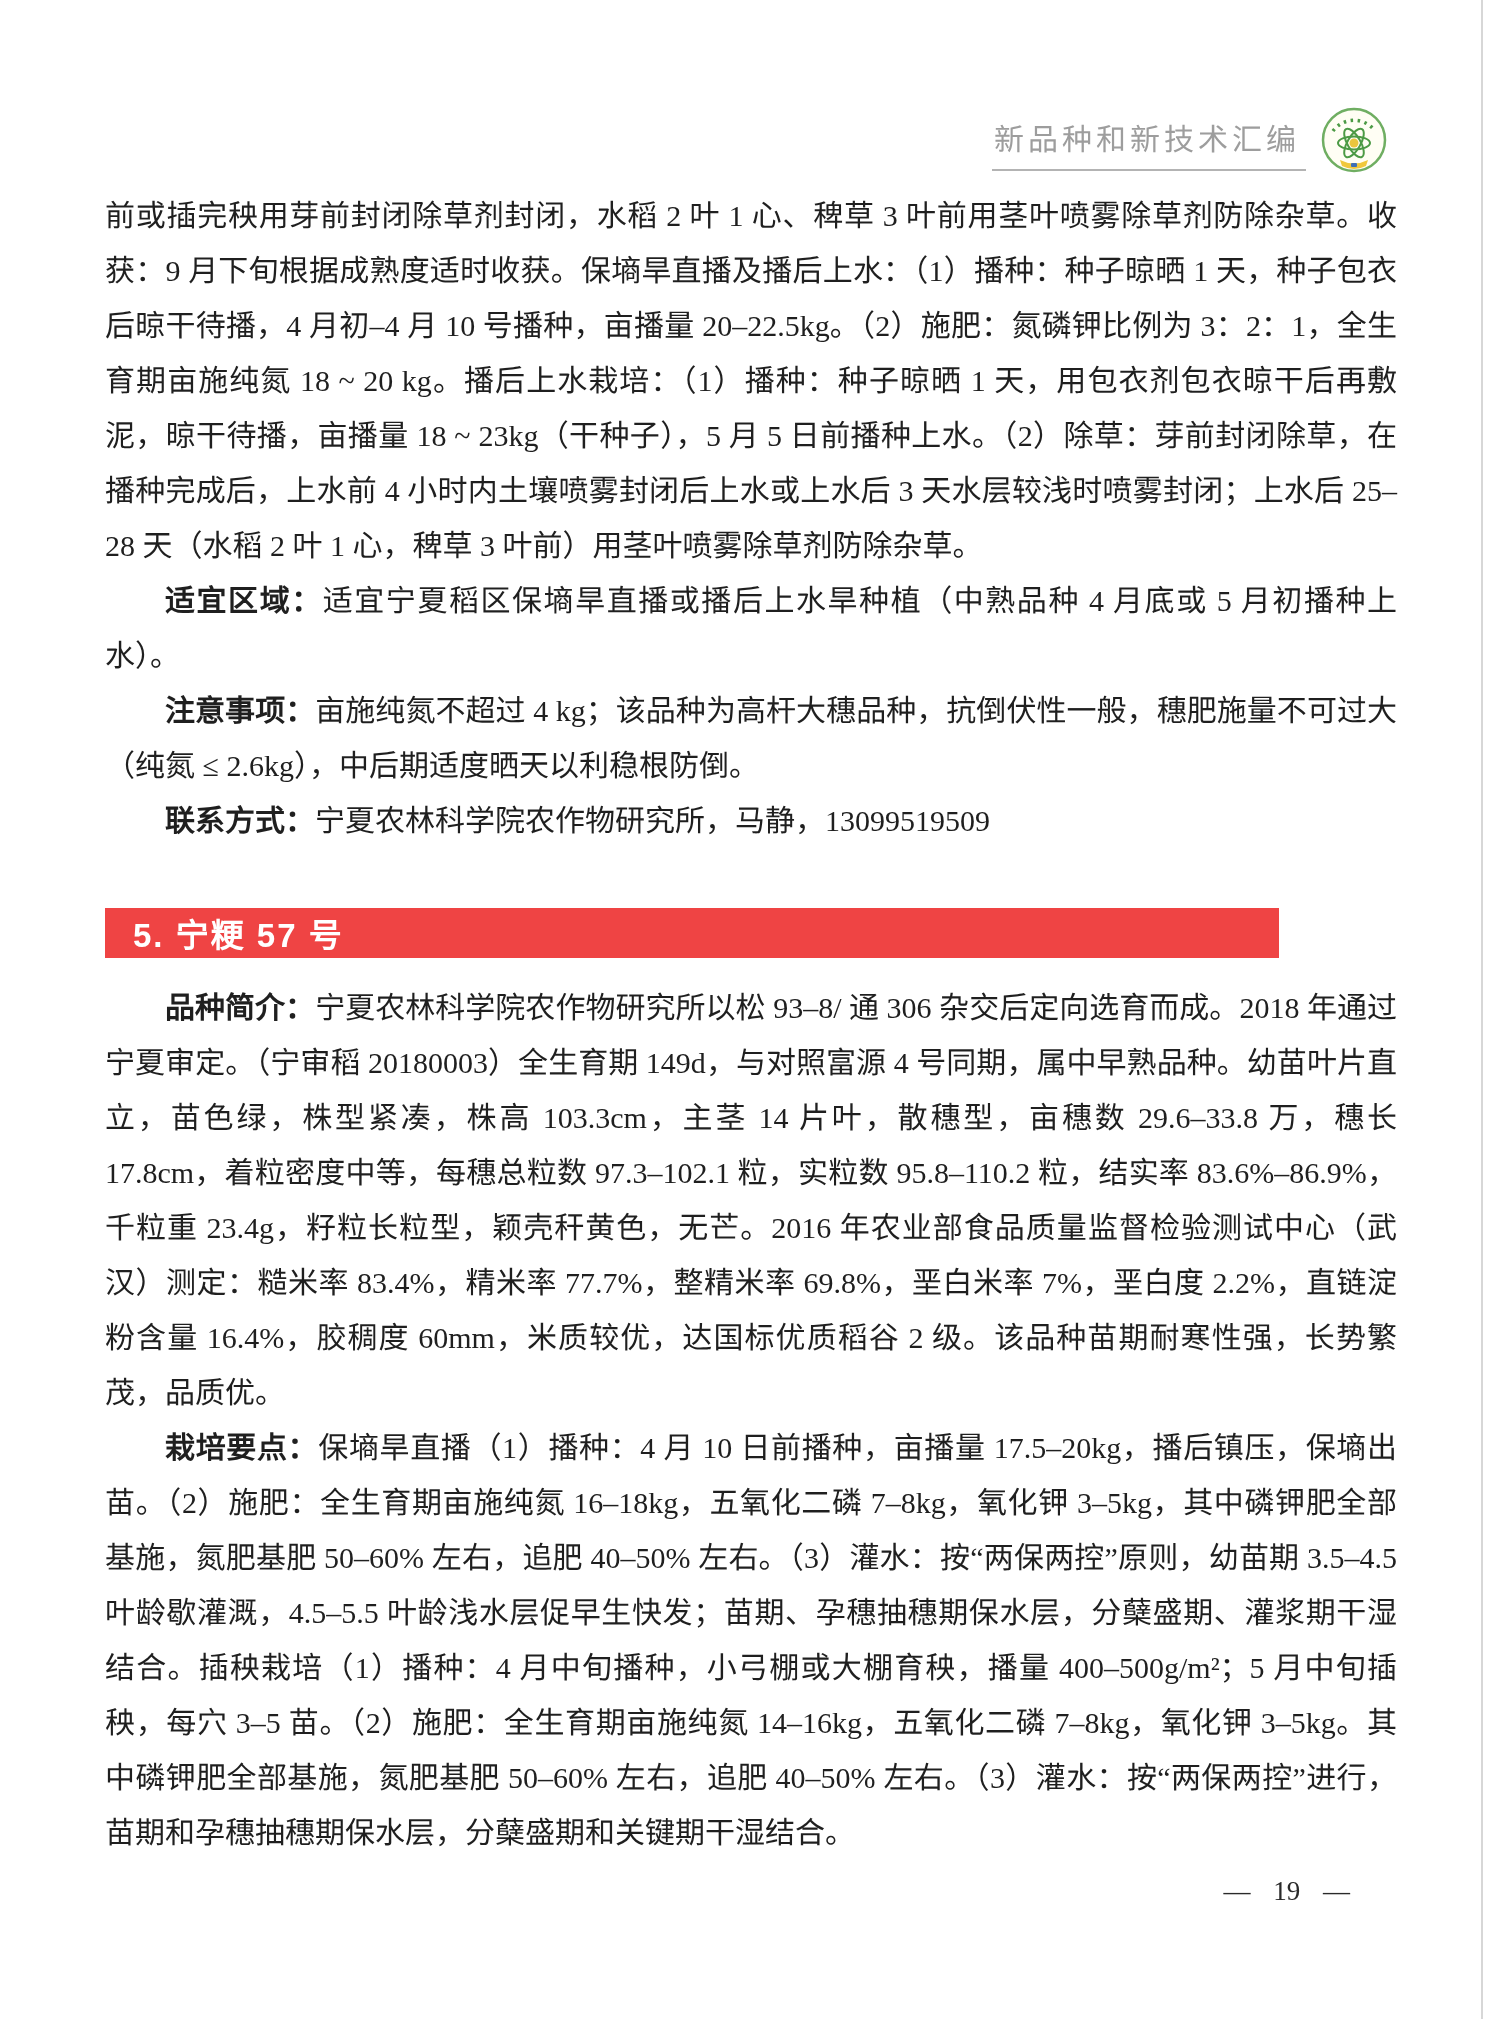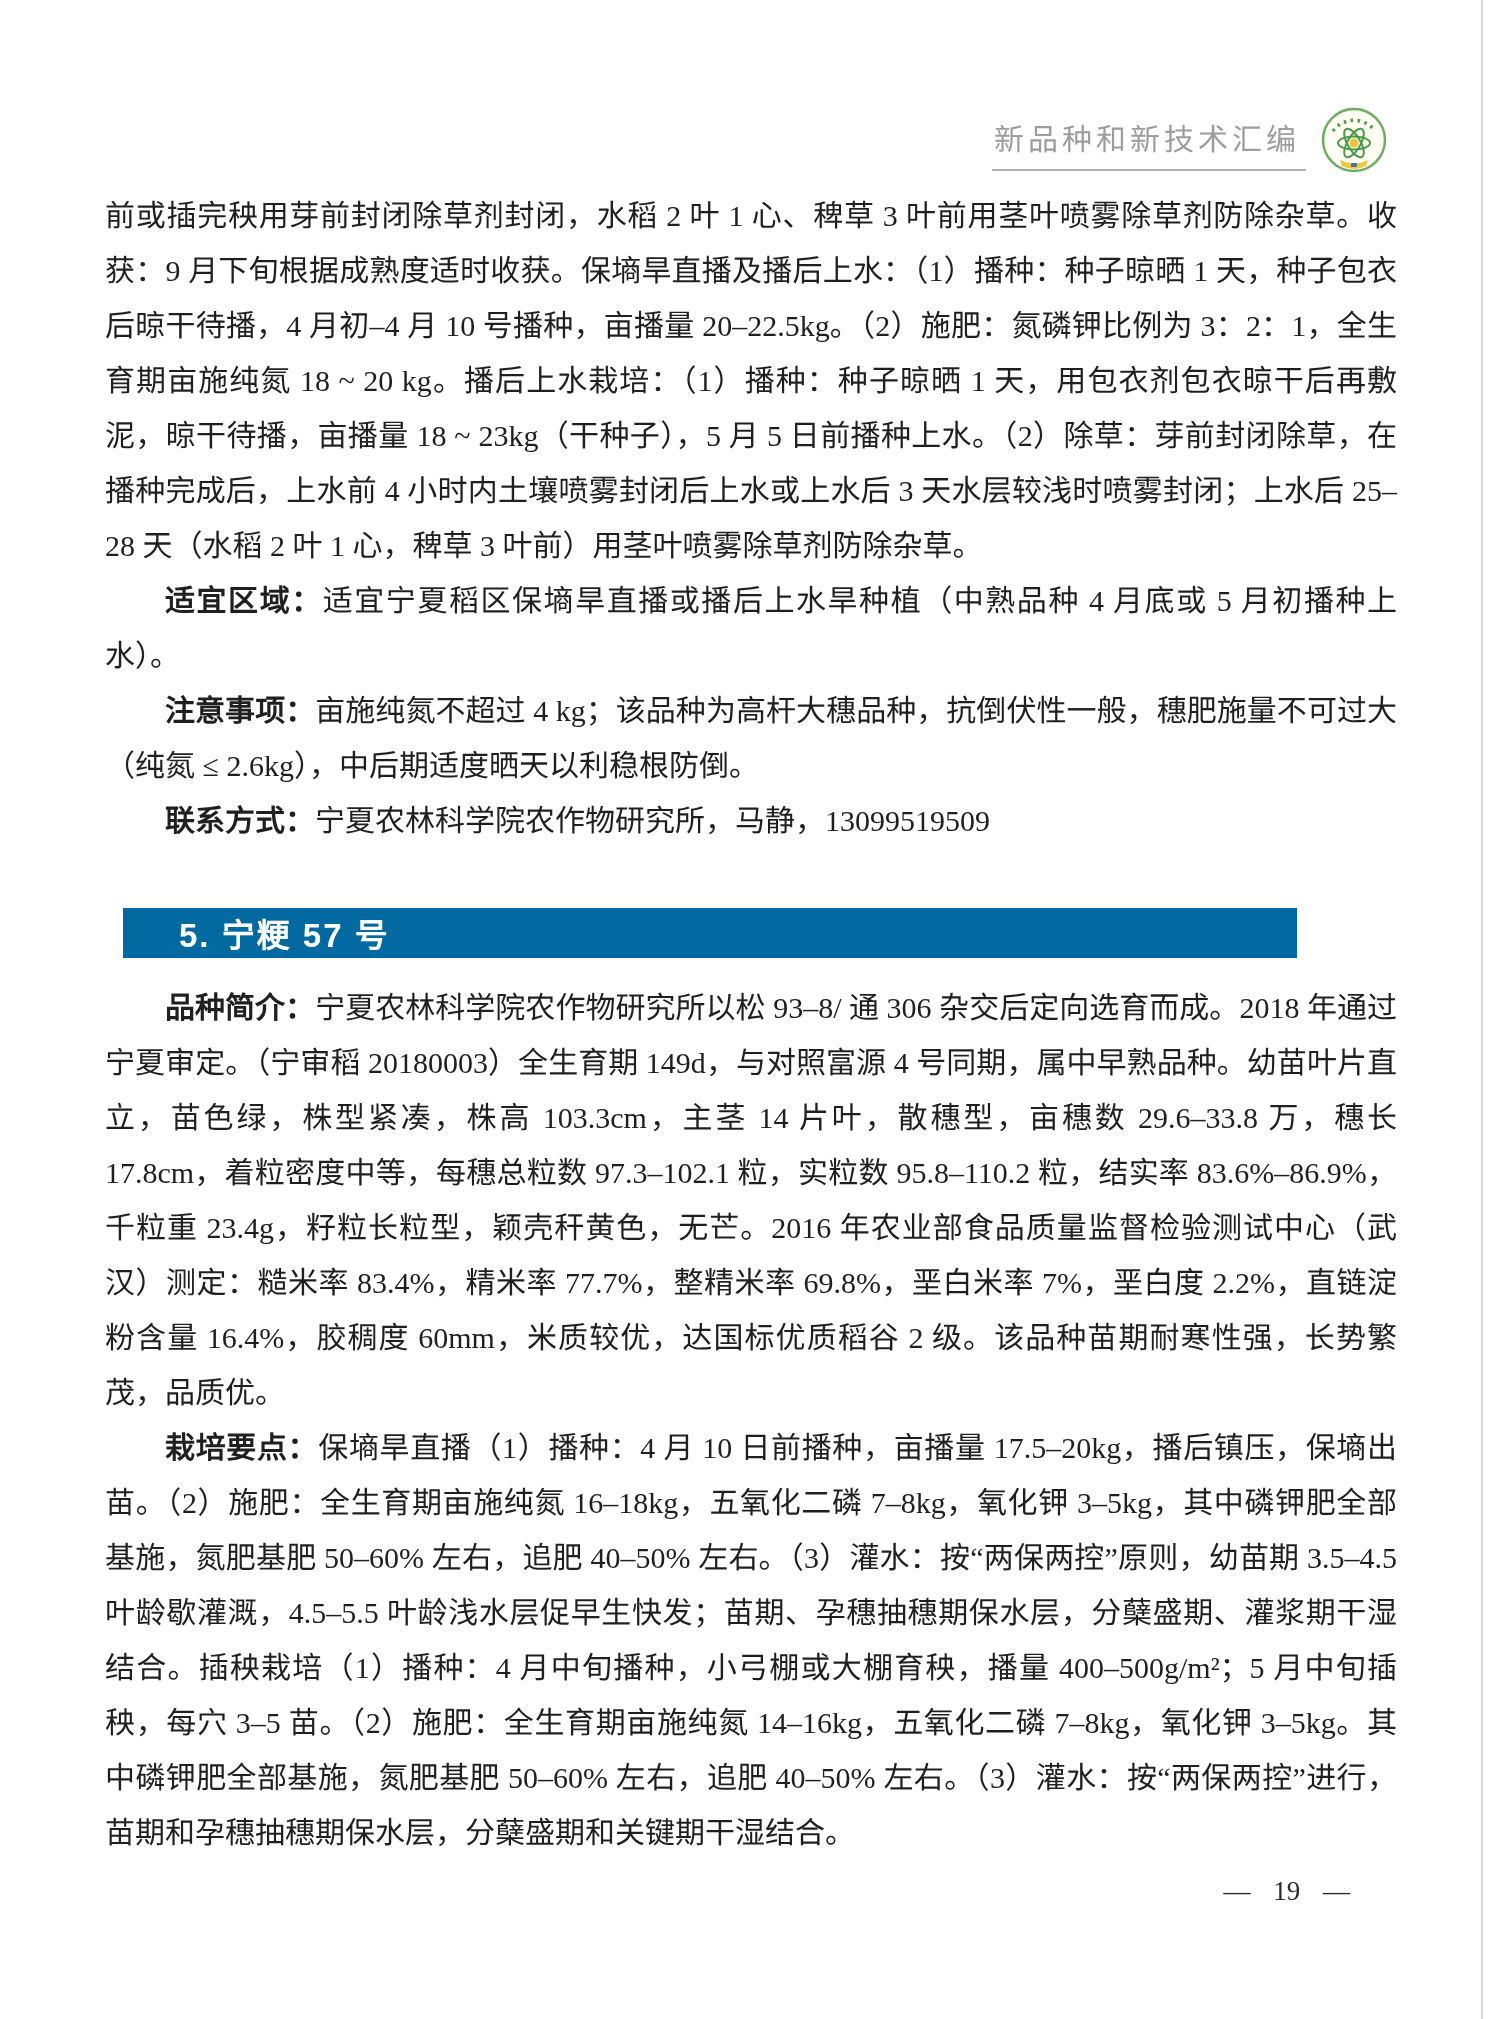--- a/index.html
+++ b/index.html
@@ -62,26 +62,26 @@
   }
   .content p.no-indent { text-indent: 0; }
   .para-label {
     font-family: "Liberation Sans", "DejaVu Sans", sans-serif;
     font-weight: 700;
     font-style: normal;
   }
 
   
   .section-bar {
-    margin: 60px 0 22px 18px;
+    margin: 60px 0 22px 0;
     width: 1174px;
     height: 50px;
-    background: #0369a1;
+    background: #ef4444;
     box-sizing: border-box;
-    padding-left: 56px;
+    padding-left: 28px;
     display: flex;
     align-items: center;
   }
   .section-bar span {
     font-family: "Liberation Sans", "DejaVu Sans", sans-serif;
     font-size: 33px;
     font-weight: 600;
     color: #ffffff;
     letter-spacing: 2px;
   }

